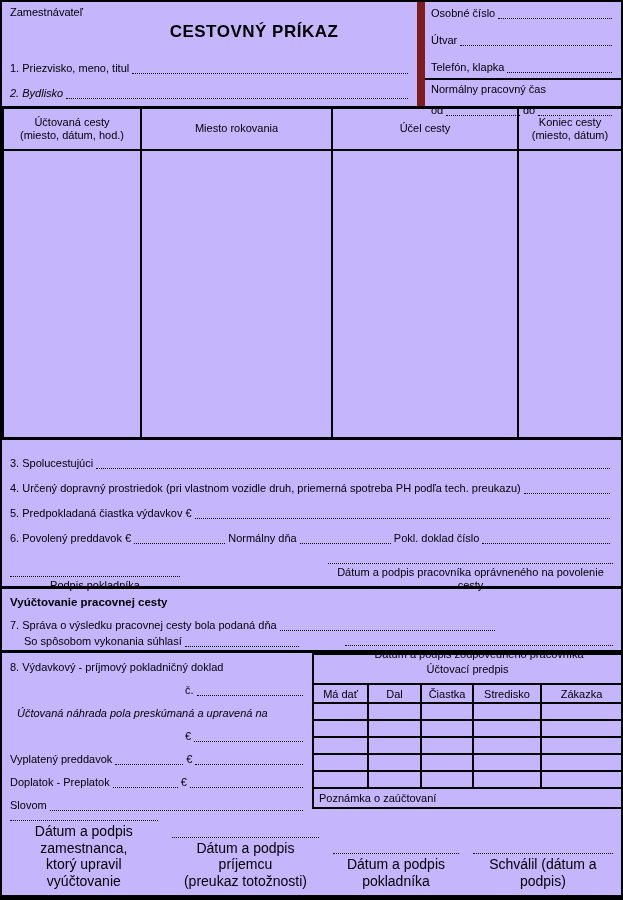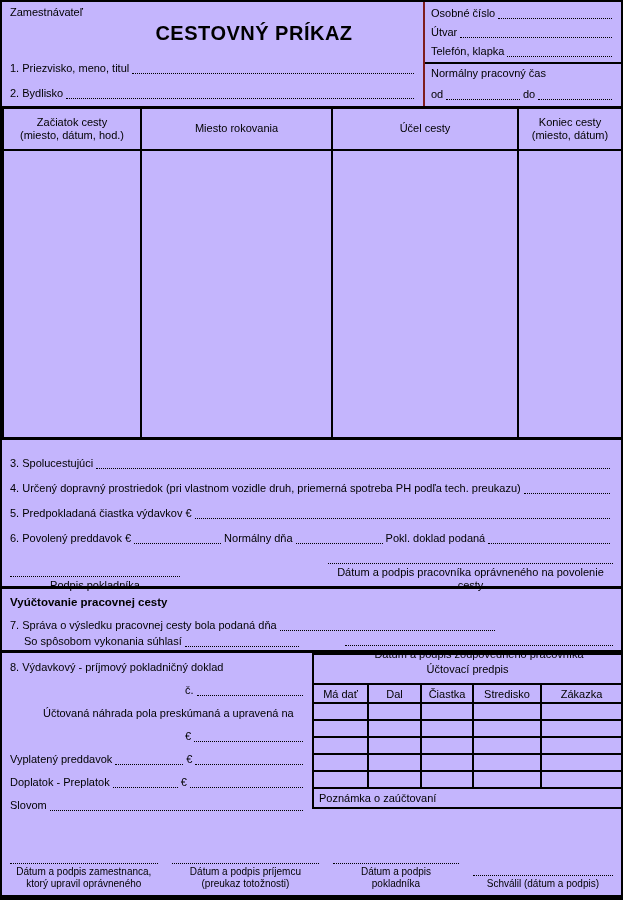--- a/index.html
+++ b/index.html
@@ -9,27 +9,27 @@
     border:2px solid #000; border-bottom-width:5px;
     font-family:"Liberation Sans", sans-serif; font-size:11px;
     display:flex; flex-direction:column; overflow:hidden;
   }
   .dots{flex:1; border-bottom:1px dotted #000; height:10px; margin:0 3px; min-width:12px;}
   .row{display:flex; align-items:flex-end;}
   
   .header{display:flex; height:104px; flex:0 0 auto;}
   .header-left{flex:1; padding:4px 6px 0 8px; position:relative;}
   .title-abs{position:absolute; top:20px; left:0; width:504px; text-align:center;
-    font-size:20px; font-weight:bold; letter-spacing:.5px;}
+    font-size:17px; font-weight:bold; letter-spacing:.5px;}
   .hl-row1{margin-top:44px;}
-  .hl-row2{margin-top:13px;}
-  .header-right{width:196px; border-left:2px solid #7f1d1d; display:flex; flex-direction:column;}
+  .hl-row2{margin-top:13px;font-style:italic;}
+  .header-right{width:196px; border-left:8px solid #7f1d1d; display:flex; flex-direction:column;}
   .hr-boxA{border-bottom:2px solid #000; padding:3px 6px 5px 6px; flex:0 0 auto;
     display:flex; flex-direction:column;}
-  .hr-boxA .row{margin-top:7px;}
+  .hr-boxA .row{margin-top:15px;}
   .hr-boxA .row:first-child{margin-top:2px;}
   .hr-boxB{padding:3px 6px; flex:1;}
   .hr-boxB .row{margin-top:9px;}
   
   table{border-collapse:collapse; table-layout:fixed; width:100%;}
   .trip-table{border-top:3px solid #000; flex:0 0 auto;}
   .trip-table td{border:2px solid #000; text-align:center; vertical-align:middle;
     font-size:11px; line-height:1.2; padding:2px;}
   .trip-table .hd td{height:36px;}
   .trip-table .bd td{height:282px; border-bottom-width:3px;}
@@ -48,33 +48,33 @@
   .sec7 .r1 .dots{flex:0 0 215px;}
   .sec7 .r2{display:flex; margin-top:4px;gap:29px;}
   .sec7 .r2-left{flex:1; display:flex; align-items:flex-end; padding-bottom:16px; margin-right:14px;}
   .sec7 .sigblock{width:268px;}
   
   .sec8{border-top:3px solid #000; display:flex; height:153px; box-sizing:border-box; flex:0 0 auto;}
   .sec8-left{flex:1; padding:6px 6px 0 8px;}
   .sec8-left .row{margin-top:11px;}
   .sec8-left .row:first-child{margin-top:2px;}
   .indent175{margin-left:175px;}
-  .indent25{margin-left:33px;}
+  .indent25{margin-left:7px;font-style:italic;}
   .acct-wrap{width:309px; flex:0 0 auto;}
   .acct{width:100%;}
   .acct td{border:2px solid #000; text-align:center; font-size:11px; padding:1px 2px;}
   .acct .t-title td{height:26px; vertical-align:middle;}
   .acct .t-head td{height:15px;}
   .acct .t-row td{height:13px;}
   .acct .t-note td{text-align:left; height:16px; padding-left:5px; vertical-align:middle;}
   
   .footer-sigs{flex:1; display:flex; justify-content:space-between; align-items:flex-end;
     padding:0 8px 5px 8px; gap:14px;}
   .fsig{flex:1;}
-  .fsig .siglabel{font-size:10px;}
+  .fsig .siglabel{font-size:14px;}
 </style>
 </head>
 <body>
 
 <div class="page">
 
   <div class="header">
     <div class="header-left">
       <div>Zamestnávateľ</div>
       <div class="row hl-row1">
@@ -117,21 +117,21 @@
   <table class="trip-table">
     <colgroup>
         <col style="width:138px">
         <col style="width:191px">
         <col style="width:186px">
         <col style="width:104px">
       </colgroup>
     <tbody>
         <tr class="hd">
       <td>
-        <div>Začiatok cesty</div>
+        <div>Účtovaná cesty</div>
             <div>(miesto, dátum, hod.)</div>
       </td>
       <td>
         <div>Miesto rokovania</div>
             <div></div>
       </td>
       <td>
         <div>Účel cesty</div>
             <div></div>
       </td>
@@ -160,21 +160,21 @@
     </div>
     <div class="row">
       <span>5. Predpokladaná čiastka výdavkov €</span>
       <span class="dots"></span>
     </div>
     <div class="row">
       <span>6. Povolený preddavok €</span>
       <span class="dots"></span>
       <span>Normálny dňa</span>
       <span class="dots"></span>
-      <span>Pokl. doklad podaná</span>
+      <span>Pokl. doklad číslo</span>
       <span class="dots" style="flex:1.4"></span>
     </div>
     <div class="sigrow">
       <div class="sigblock" style="width:170px">
         <div class="sigline"></div>
         <div class="siglabel">Podpis pokladníka</div>
       </div>
       <div class="sigblock" style="width:285px">
         <div class="sigline"></div>
         <div class="siglabel">Dátum a podpis pracovníka oprávneného na povolenie cesty</div>
@@ -296,21 +296,21 @@
       </tbody>
         </table>
     </div>
   </div>
 
   <div class="footer-sigs">
     <div class="fsig">
       <div class="sigline"></div>
       <div class="siglabel">
         <div>Dátum a podpis zamestnanca,</div>
-        <div>ktorý upravil oprávneného</div>
+        <div>ktorý upravil vyúčtovanie</div>
       </div>
     </div>
     <div class="fsig">
       <div class="sigline"></div>
       <div class="siglabel">
         <div>Dátum a podpis príjemcu</div>
         <div>(preukaz totožnosti)</div>
       </div>
     </div>
     <div class="fsig" style="flex:0.85">

